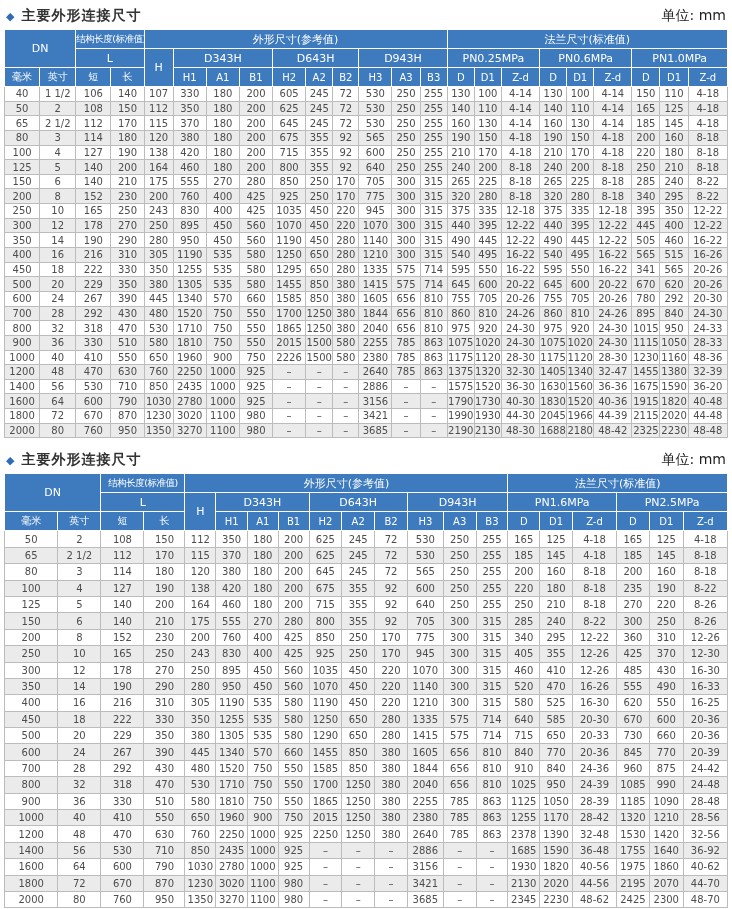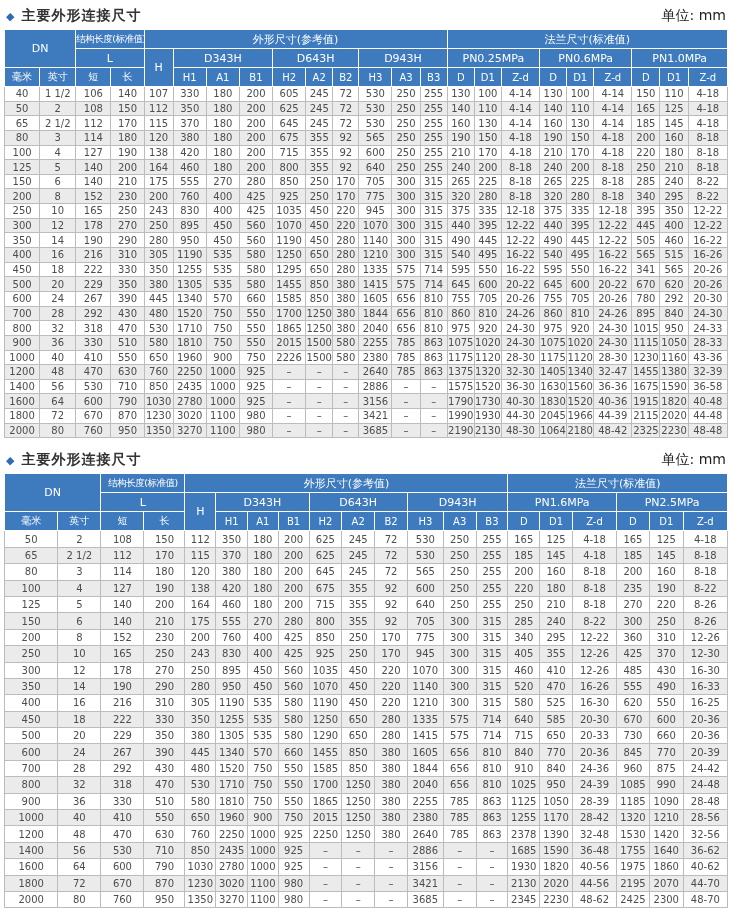--- a/index.html
+++ b/index.html
@@ -581,21 +581,21 @@
             <td data-name="cell">785</td>
             <td data-name="cell">863</td>
             <td data-name="cell">1175</td>
             <td data-name="cell">1120</td>
             <td data-name="cell">28-30</td>
             <td data-name="cell">1175</td>
             <td data-name="cell">1120</td>
             <td data-name="cell">28-30</td>
             <td data-name="cell">1230</td>
             <td data-name="cell">1160</td>
-            <td data-name="cell">43-36</td>
+            <td data-name="cell">48-36</td>
           </tr>
           <tr data-name="table-row">
             <td data-name="cell">1200</td>
             <td data-name="cell">48</td>
             <td data-name="cell">470</td>
             <td data-name="cell">630</td>
             <td data-name="cell">760</td>
             <td data-name="cell">2250</td>
             <td data-name="cell">1000</td>
             <td data-name="cell">925</td>
@@ -631,21 +631,21 @@
             <td data-name="cell">–</td>
             <td data-name="cell">–</td>
             <td data-name="cell">1575</td>
             <td data-name="cell">1520</td>
             <td data-name="cell">36-30</td>
             <td data-name="cell">1630</td>
             <td data-name="cell">1560</td>
             <td data-name="cell">36-36</td>
             <td data-name="cell">1675</td>
             <td data-name="cell">1590</td>
-            <td data-name="cell">36-58</td>
+            <td data-name="cell">36-20</td>
           </tr>
           <tr data-name="table-row">
             <td data-name="cell">1600</td>
             <td data-name="cell">64</td>
             <td data-name="cell">600</td>
             <td data-name="cell">790</td>
             <td data-name="cell">1030</td>
             <td data-name="cell">2780</td>
             <td data-name="cell">1000</td>
             <td data-name="cell">925</td>
@@ -701,21 +701,21 @@
             <td data-name="cell">980</td>
             <td data-name="cell">–</td>
             <td data-name="cell">–</td>
             <td data-name="cell">–</td>
             <td data-name="cell">3685</td>
             <td data-name="cell">–</td>
             <td data-name="cell">–</td>
             <td data-name="cell">2190</td>
             <td data-name="cell">2130</td>
             <td data-name="cell">48-30</td>
-            <td data-name="cell">1064</td>
+            <td data-name="cell">1688</td>
             <td data-name="cell">2180</td>
             <td data-name="cell">48-42</td>
             <td data-name="cell">2325</td>
             <td data-name="cell">2230</td>
             <td data-name="cell">48-48</td>
           </tr>
         </tbody>
       </table>
   </section>
 
@@ -1219,21 +1219,21 @@
             <td data-name="cell">–</td>
             <td data-name="cell">–</td>
             <td data-name="cell">2886</td>
             <td data-name="cell">–</td>
             <td data-name="cell">–</td>
             <td data-name="cell">1685</td>
             <td data-name="cell">1590</td>
             <td data-name="cell">36-48</td>
             <td data-name="cell">1755</td>
             <td data-name="cell">1640</td>
-            <td data-name="cell">36-62</td>
+            <td data-name="cell">36-92</td>
           </tr>
           <tr data-name="table-row">
             <td data-name="cell">1600</td>
             <td data-name="cell">64</td>
             <td data-name="cell">600</td>
             <td data-name="cell">790</td>
             <td data-name="cell">1030</td>
             <td data-name="cell">2780</td>
             <td data-name="cell">1000</td>
             <td data-name="cell">925</td>

